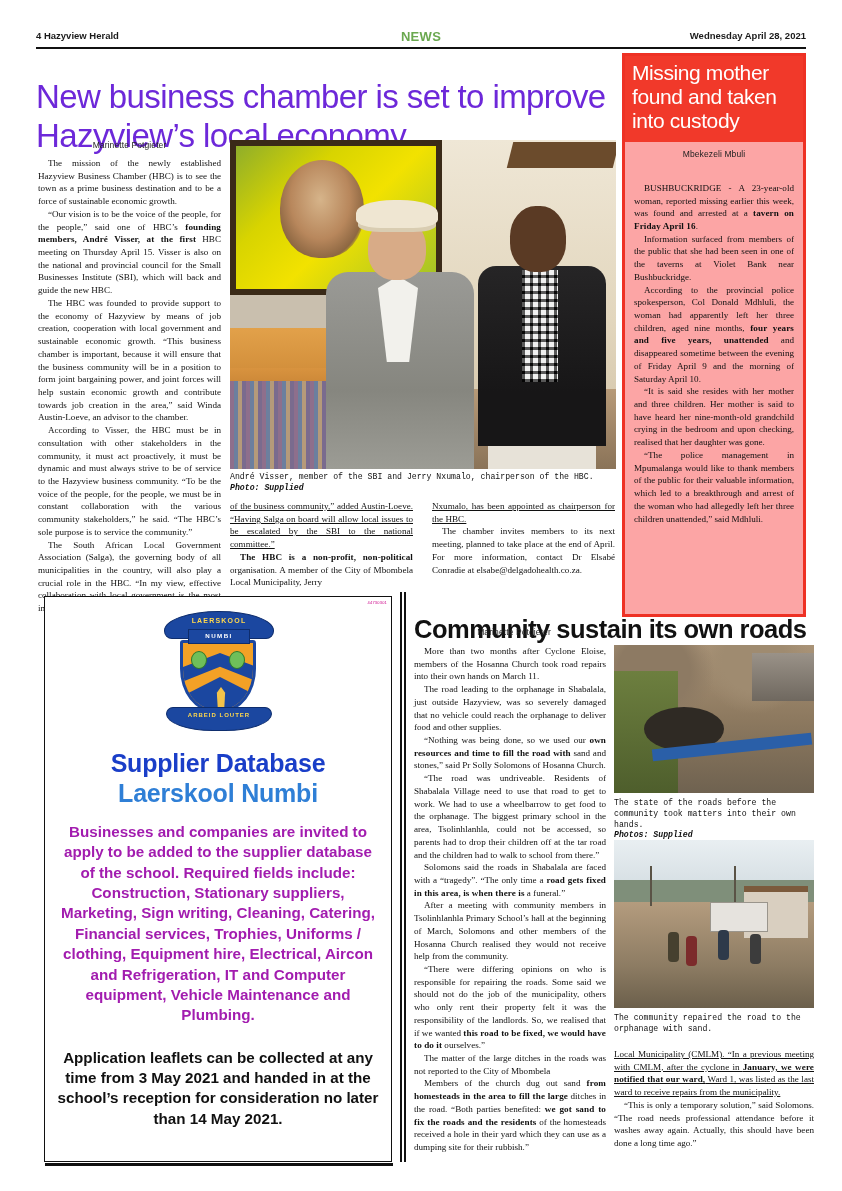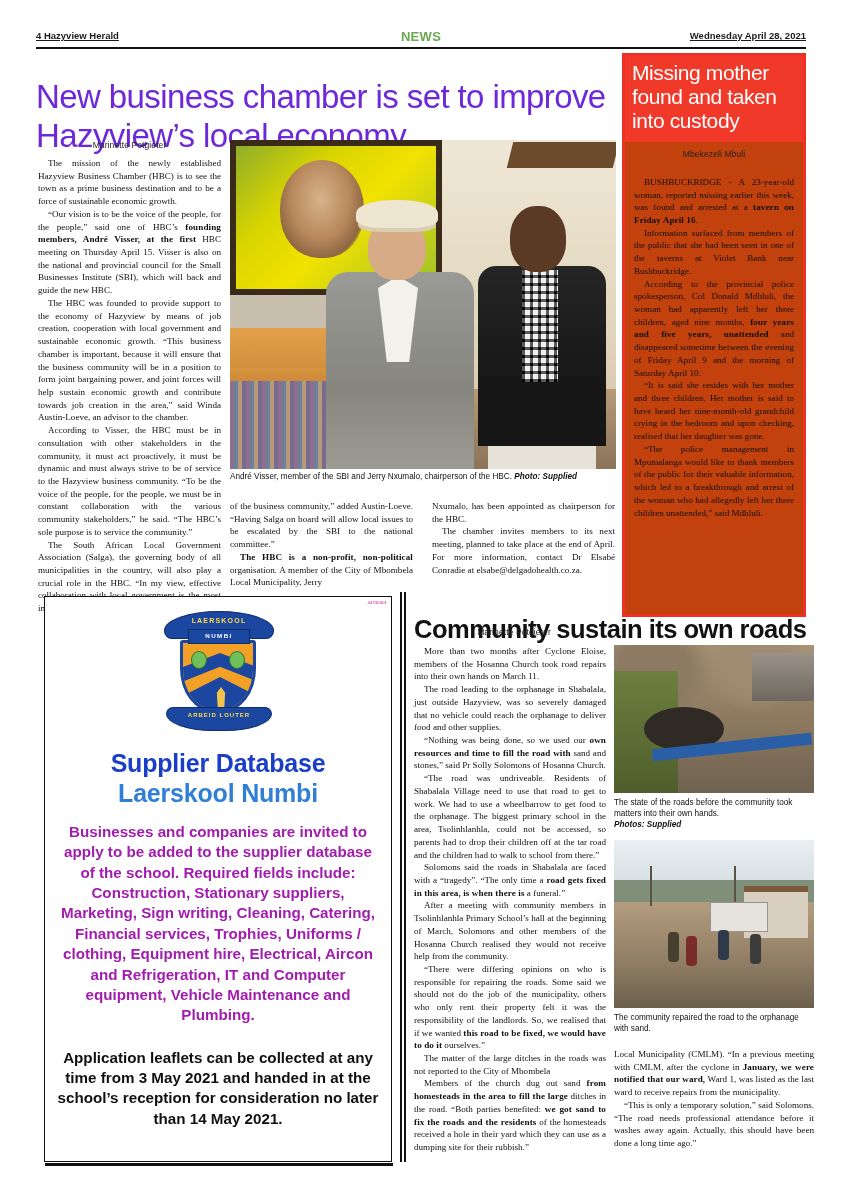--- a/index.html
+++ b/index.html
@@ -30,21 +30,20 @@
     height: 20px;
   }
   .masthead-row {
     display: flex;
     align-items: baseline;
     justify-content: space-between;
     font-family: "Liberation Sans", sans-serif;
     font-size: 9.5px;
     font-weight: bold;
     color: #1a1a1a;
-    text-decoration: underline;
   }
   .masthead-center {
     font-size: 13px;
     font-weight: bold;
     color: #6aa84f;
     letter-spacing: 0.3px;
     position: absolute;
     left: 50%;
     transform: translateX(-50%);
     top: -1px;
@@ -90,21 +89,21 @@
     font-family: "Liberation Serif", serif;
     font-size: 9.1px;
     line-height: 1.40;
     text-align: justify;
     color: #101010;
   }
   .bodytext p {
     margin: 0;
     text-indent: 10px;
   }
-  .bodytext p.noindent { text-indent: 0; }
+  .bodytext p.noindent { text-indent: 0; text-decoration: underline; }
   .bodytext b { font-weight: bold; letter-spacing: 0.1px; }
 
   
   .photo1 {
     position: absolute;
     left: 230px; top: 140px;
     width: 386px;
     height: 329px;
     overflow: hidden;
     background: #c9bfae;
@@ -199,21 +198,21 @@
       repeating-linear-gradient(0deg, rgba(0,0,0,.55) 0 3px, rgba(255,255,255,.75) 3px 8px),
       repeating-linear-gradient(90deg, rgba(0,0,0,.55) 0 3px, rgba(255,255,255,.75) 3px 8px);
     background-blend-mode: multiply;
   }
   .photo1 .person-b .trousers {
     position:absolute; left:10px; top:232px; width:108px; height:40px;
     background:#e7e2d8;
   }
 
   .caption {
-    font-family: Liberation Sans, sans-serif;
+    font-family: Liberation Mono, monospace;
     font-size: 8.2px;
     line-height: 1.32;
     color: #111;
   }
   .caption i { font-style: italic; font-weight: bold; }
   .photo1-caption {
     position:absolute;
     left: 230px; top: 472px;
     width: 386px;
   }
@@ -222,35 +221,35 @@
   .a1-col2 { position:absolute; left:230px; top:500px; width:183px; }
   .a1-col3 { position:absolute; left:432px; top:500px; width:183px; }
 
   
   .redbox {
     position: absolute;
     left: 622px; top: 53px;
     width: 184px; height: 564px;
     border: 3px solid #ee3124;
     box-sizing: border-box;
-    background: #c2410c;
+    background: #fca5a5;
   }
   .redbox-header {
     background: #f1392a;
     color: #fff;
     font-family: "Liberation Sans", sans-serif;
     font-size: 21px;
     line-height: 1.14;
     padding: 5px 7px 9px 7px;
     letter-spacing: -0.4px;
   }
   .redbox-inner {
     padding: 7px 9px 8px 9px;
   }
-  .redbox-inner .byline { margin-bottom: 17px; }
+  .redbox-inner .byline { margin-bottom: 23px; }
   .redbox .bodytext { font-size: 9.1px; }
 
   
   .adbox {
     position: absolute;
     left: 44px; top: 596px;
     width: 348px; height: 566px;
     border: 1.5px solid #111;
     box-sizing: border-box;
     background: #fff;

